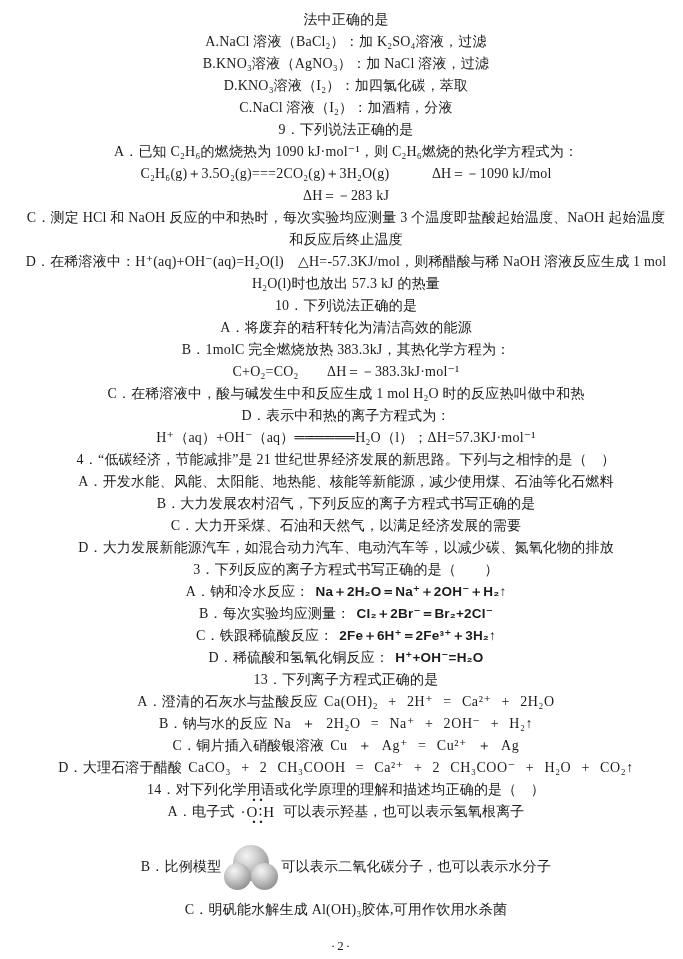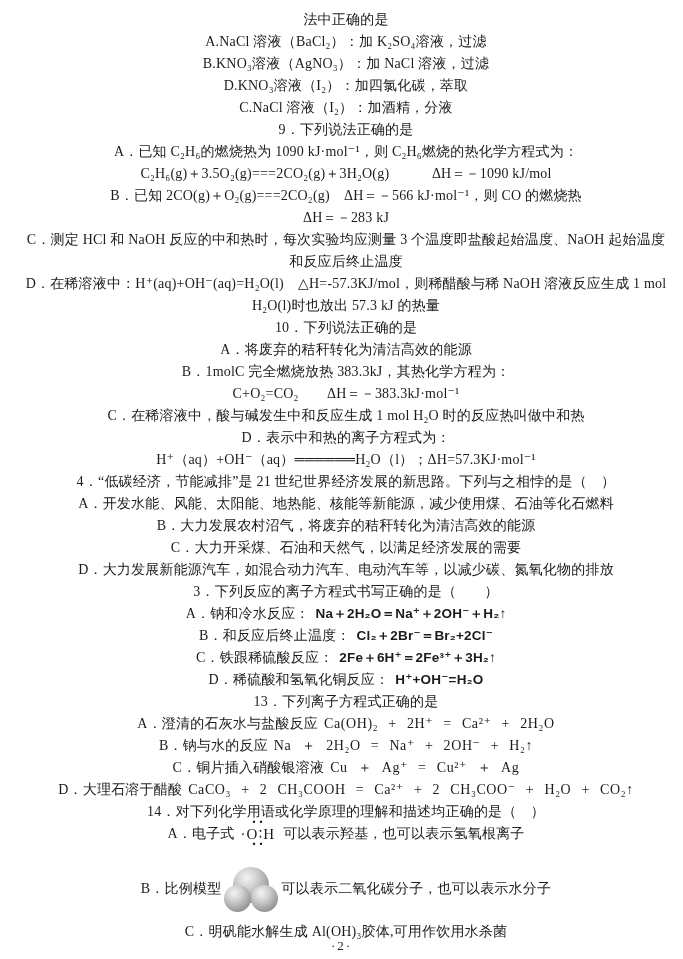--- a/index.html
+++ b/index.html
@@ -88,44 +88,43 @@
 
   <p class="line">法中正确的是</p>
   <p class="line">A.NaCl 溶液（BaCl₂）：加 K₂SO₄溶液，过滤</p>
   <p class="line">B.KNO₃溶液（AgNO₃）：加 NaCl 溶液，过滤</p>
   <p class="line">D.KNO₃溶液（I₂）：加四氯化碳，萃取</p>
   <p class="line">C.NaCl 溶液（I₂）：加酒精，分液</p>
 
   <p class="line">9．下列说法正确的是</p>
   <p class="line">A．已知 C₂H₆的燃烧热为 1090 kJ·mol⁻¹，则 C₂H₆燃烧的热化学方程式为：</p>
   <p class="line">C₂H₆(g)＋3.5O₂(g)===2CO₂(g)＋3H₂O(g)　　　ΔH＝－1090 kJ/mol</p>
-  <p class="line">B．已知 2CO(g)＋O₂(g)===2CO₂(g)　ΔH＝－566 kJ·mol⁻¹，则 CO 的燃烧热</p>
   <p class="line">ΔH＝－283 kJ</p>
   <p class="line">C．测定 HCl 和 NaOH 反应的中和热时，每次实验均应测量 3 个温度即盐酸起始温度、NaOH 起始温度</p>
   <p class="line">和反应后终止温度</p>
   <p class="line">D．在稀溶液中：H⁺(aq)+OH⁻(aq)=H₂O(l)　△H=-57.3KJ/mol，则稀醋酸与稀 NaOH 溶液反应生成 1 mol</p>
   <p class="line">H₂O(l)时也放出 57.3 kJ 的热量</p>
 
   <p class="line">10．下列说法正确的是</p>
   <p class="line">A．将废弃的秸秆转化为清洁高效的能源</p>
   <p class="line">B．1molC 完全燃烧放热 383.3kJ，其热化学方程为：</p>
   <p class="line">C+O₂=CO₂　　ΔH＝－383.3kJ·mol⁻¹</p>
   <p class="line">C．在稀溶液中，酸与碱发生中和反应生成 1 mol H₂O 时的反应热叫做中和热</p>
   <p class="line">D．表示中和热的离子方程式为：</p>
   <p class="line">H⁺（aq）+OH⁻（aq）══════H₂O（l）；ΔH=57.3KJ·mol⁻¹</p>
 
   <p class="line">4．“低碳经济，节能减排”是 21 世纪世界经济发展的新思路。下列与之相悖的是（　）</p>
   <p class="line">A．开发水能、风能、太阳能、地热能、核能等新能源，减少使用煤、石油等化石燃料</p>
-  <p class="line">B．大力发展农村沼气，将废弃的秸秆转化为清洁高效的能源</p>
+  <p class="line">B．大力发展农村沼气，下列反应的离子方程式书写正确的是</p>
   <p class="line">C．大力开采煤、石油和天然气，以满足经济发展的需要</p>
   <p class="line">D．大力发展新能源汽车，如混合动力汽车、电动汽车等，以减少碳、氮氧化物的排放</p>
 
   <p class="line">3．下列反应的离子方程式书写正确的是（　　）</p>
   <p class="line"><span>A．钠和冷水反应：</span><span class="eq-sans">Na＋2H₂O＝Na⁺＋2OH⁻＋H₂↑</span></p>
-  <p class="line"><span>B．和反应后终止温度：</span><span class="eq-sans">Cl₂＋2Br⁻＝Br₂+2Cl⁻</span></p>
+  <p class="line"><span>B．每次实验均应测量：</span><span class="eq-sans">Cl₂＋2Br⁻＝Br₂+2Cl⁻</span></p>
   <p class="line"><span>C．铁跟稀硫酸反应：</span><span class="eq-sans">2Fe＋6H⁺＝2Fe³⁺＋3H₂↑</span></p>
   <p class="line"><span>D．稀硫酸和氢氧化铜反应：</span><span class="eq-sans">H⁺+OH⁻=H₂O</span></p>
 
   <p class="line">13．下列离子方程式正确的是</p>
   <p class="line"><span>A．澄清的石灰水与盐酸反应</span><span class="eq-serif">Ca(OH)₂ + 2H⁺ = Ca²⁺ + 2H₂O</span></p>
   <p class="line"><span>B．钠与水的反应</span><span class="eq-serif">Na ＋ 2H₂O = Na⁺ + 2OH⁻ + H₂↑</span></p>
   <p class="line"><span>C．铜片插入硝酸银溶液</span><span class="eq-serif">Cu ＋ Ag⁺ = Cu²⁺ ＋ Ag</span></p>
   <p class="line"><span>D．大理石溶于醋酸</span><span class="eq-serif">CaCO₃ + 2 CH₃COOH = Ca²⁺ + 2 CH₃COO⁻ + H₂O + CO₂↑</span></p>
 
   <p class="line">14．对下列化学用语或化学原理的理解和描述均正确的是（　）</p>

